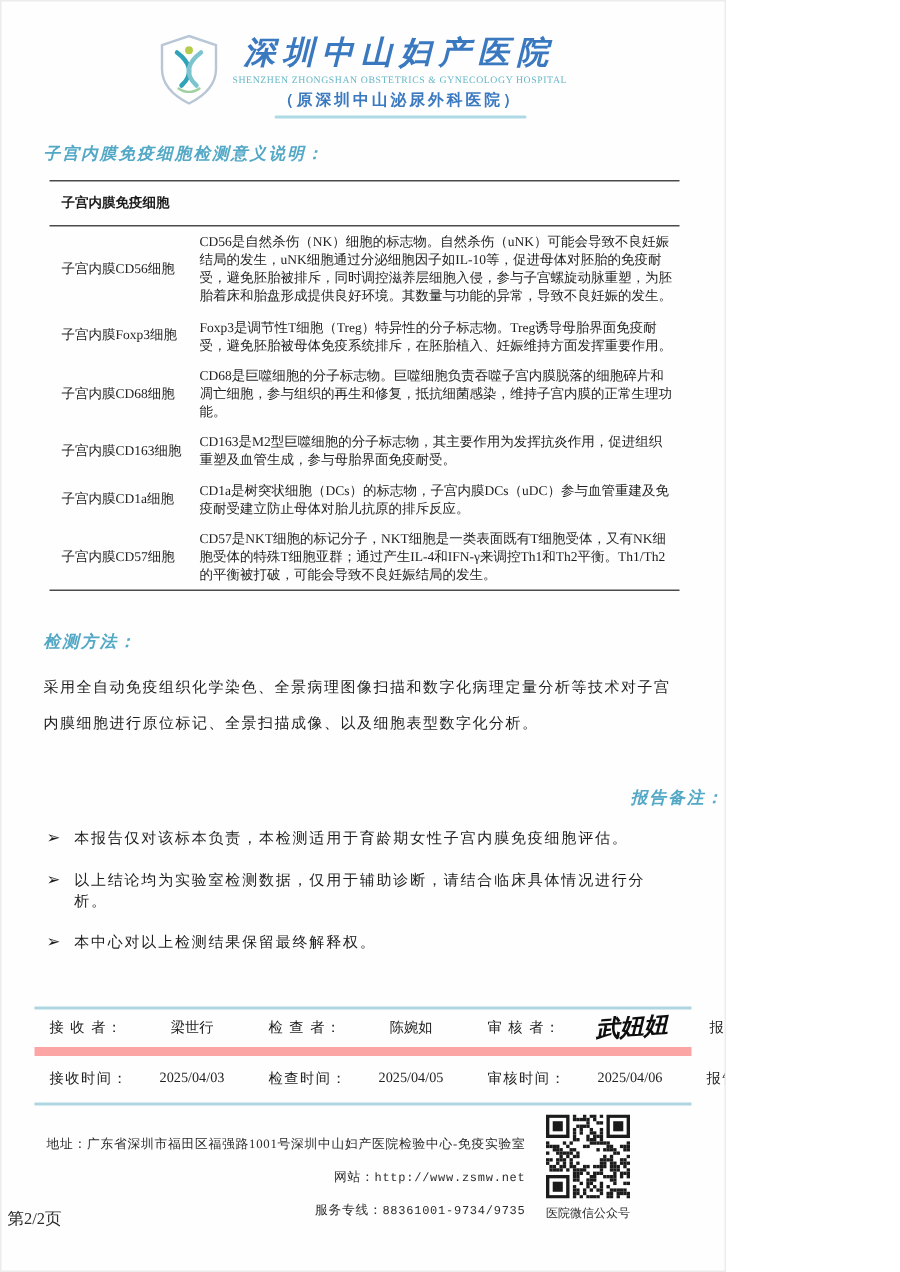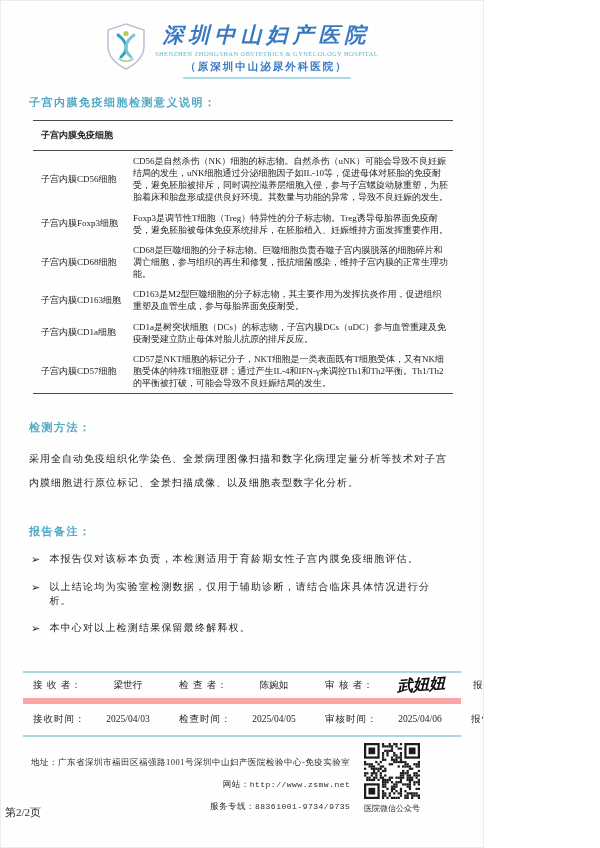--- a/index.html
+++ b/index.html
@@ -11,23 +11,23 @@
   }
   
   .hdr { display:flex; justify-content:center; align-items:flex-start; padding-top:20px; gap:9px; }
   .logo { width:40px; height:47px; margin-top:2px; }
   .hdr-text { text-align:center; }
   .h-name { font-size:21px; font-weight:bold; color:#3a79c0; letter-spacing:5px; font-style:italic; }
   .h-en { font-size:6.5px; color:#66b7c6; letter-spacing:0.4px; margin-top:1px; }
   .h-former { font-size:10.5px; color:#3a79c0; font-weight:bold; margin-top:3px; letter-spacing:2px; }
   .h-underline { height:2px; background:#aedae6; width:168px; margin:3px auto 0; border-radius:1px; }
   
-  .section-title { font-size:11px; font-weight:bold; color:#53a8c6; letter-spacing:1.5px; margin:16px 0 0 28px; }
+  .section-title { font-size:11px; font-weight:bold; color:#53a8c6; letter-spacing:1.5px; margin:16px 0 0 28px;font-style:italic; }
   .mt26 { margin-top:26px; }
-  .mt30 { margin-top:30px; }
+  .mt30 { margin-top:30px;text-align:right; }
   
   .tbl { margin:10px 30px 0 32px; border-top:1.5px solid #4a4a4a; border-bottom:1.5px solid #4a4a4a; font-size:9px; color:#1e1e1e; }
   .tbl-head { display:flex; align-items:center; border-bottom:1px solid #4a4a4a; padding:8px 0; font-weight:bold; }
   .c1 { width:100px; flex-shrink:0; padding-left:8px; }
   .c2 { flex:1; padding-right:4px; line-height:1.35; }
   .tbl-head .c2 { text-align:center; padding-right:110px; }
   .tbl-row { display:flex; align-items:center; padding:4px 0; }
   
   .method { margin:12px 30px 0 28px; font-size:10px; line-height:2.35; letter-spacing:1px; color:#1e1e1e; }
   

